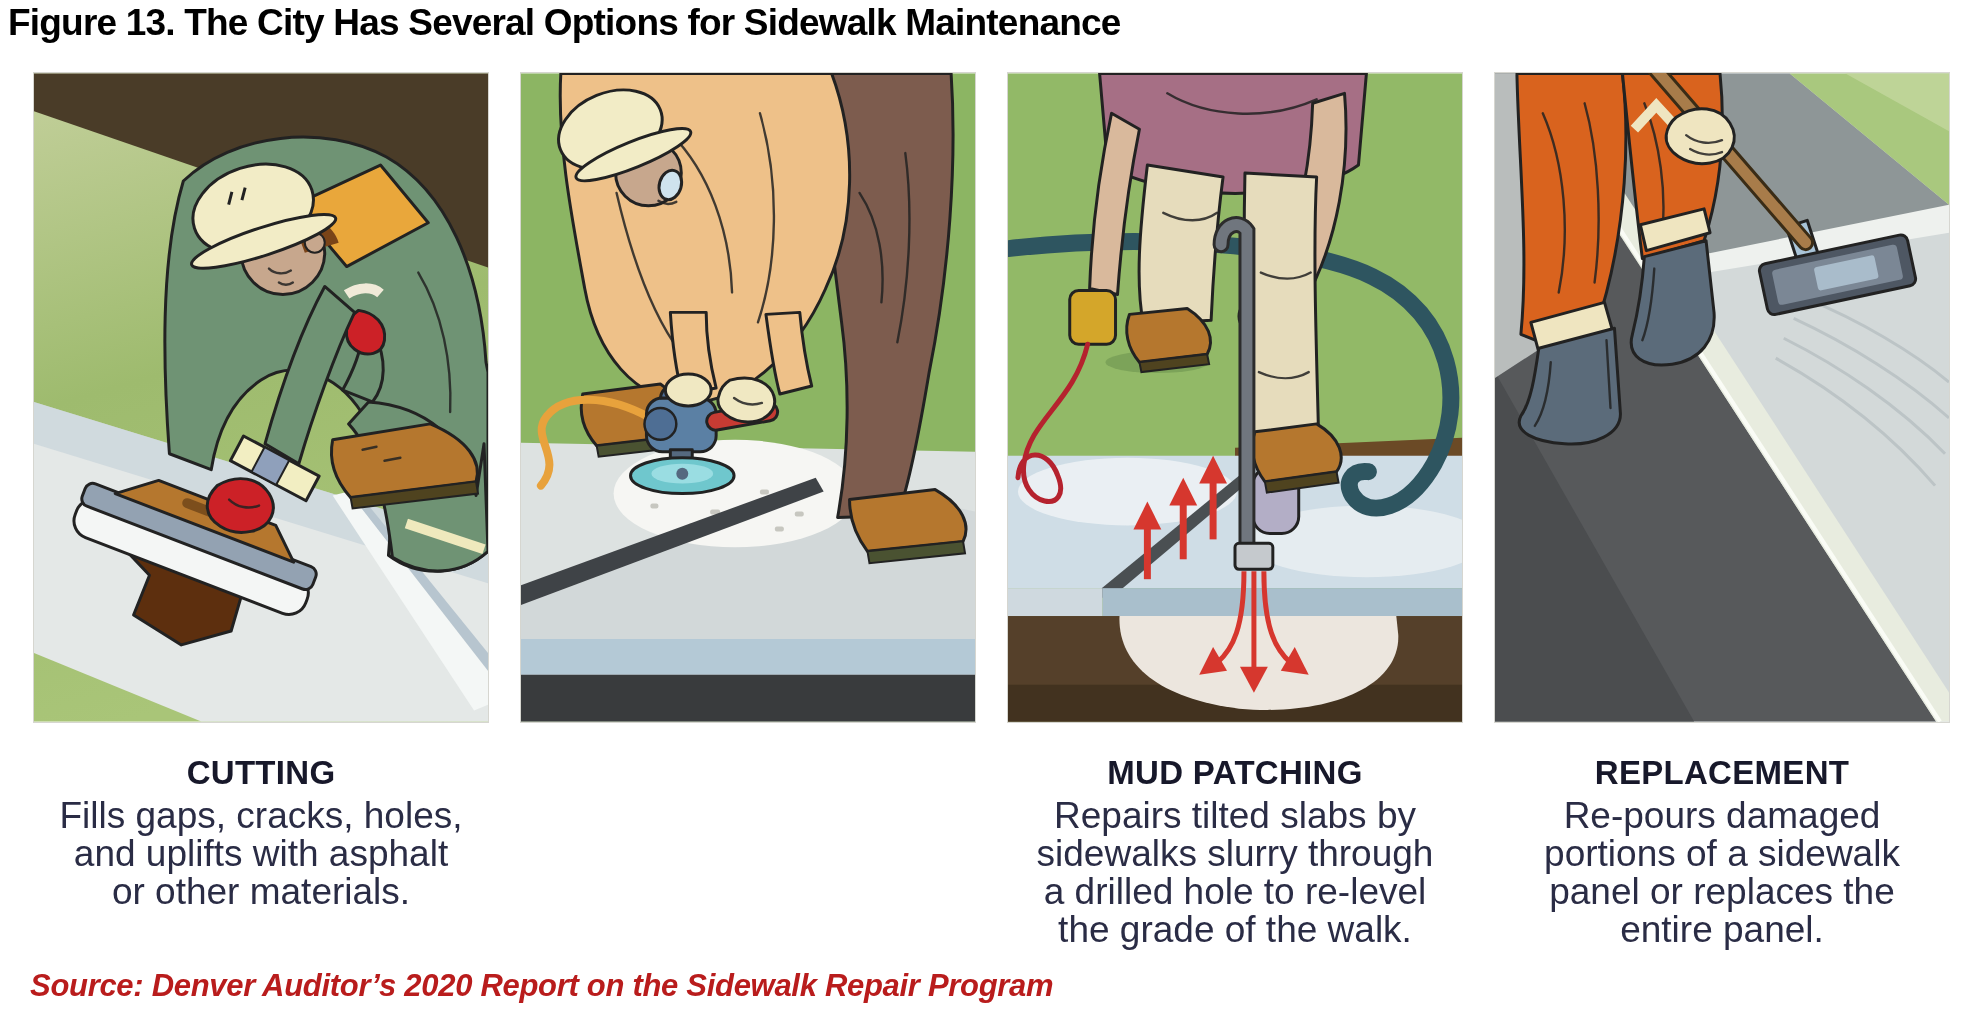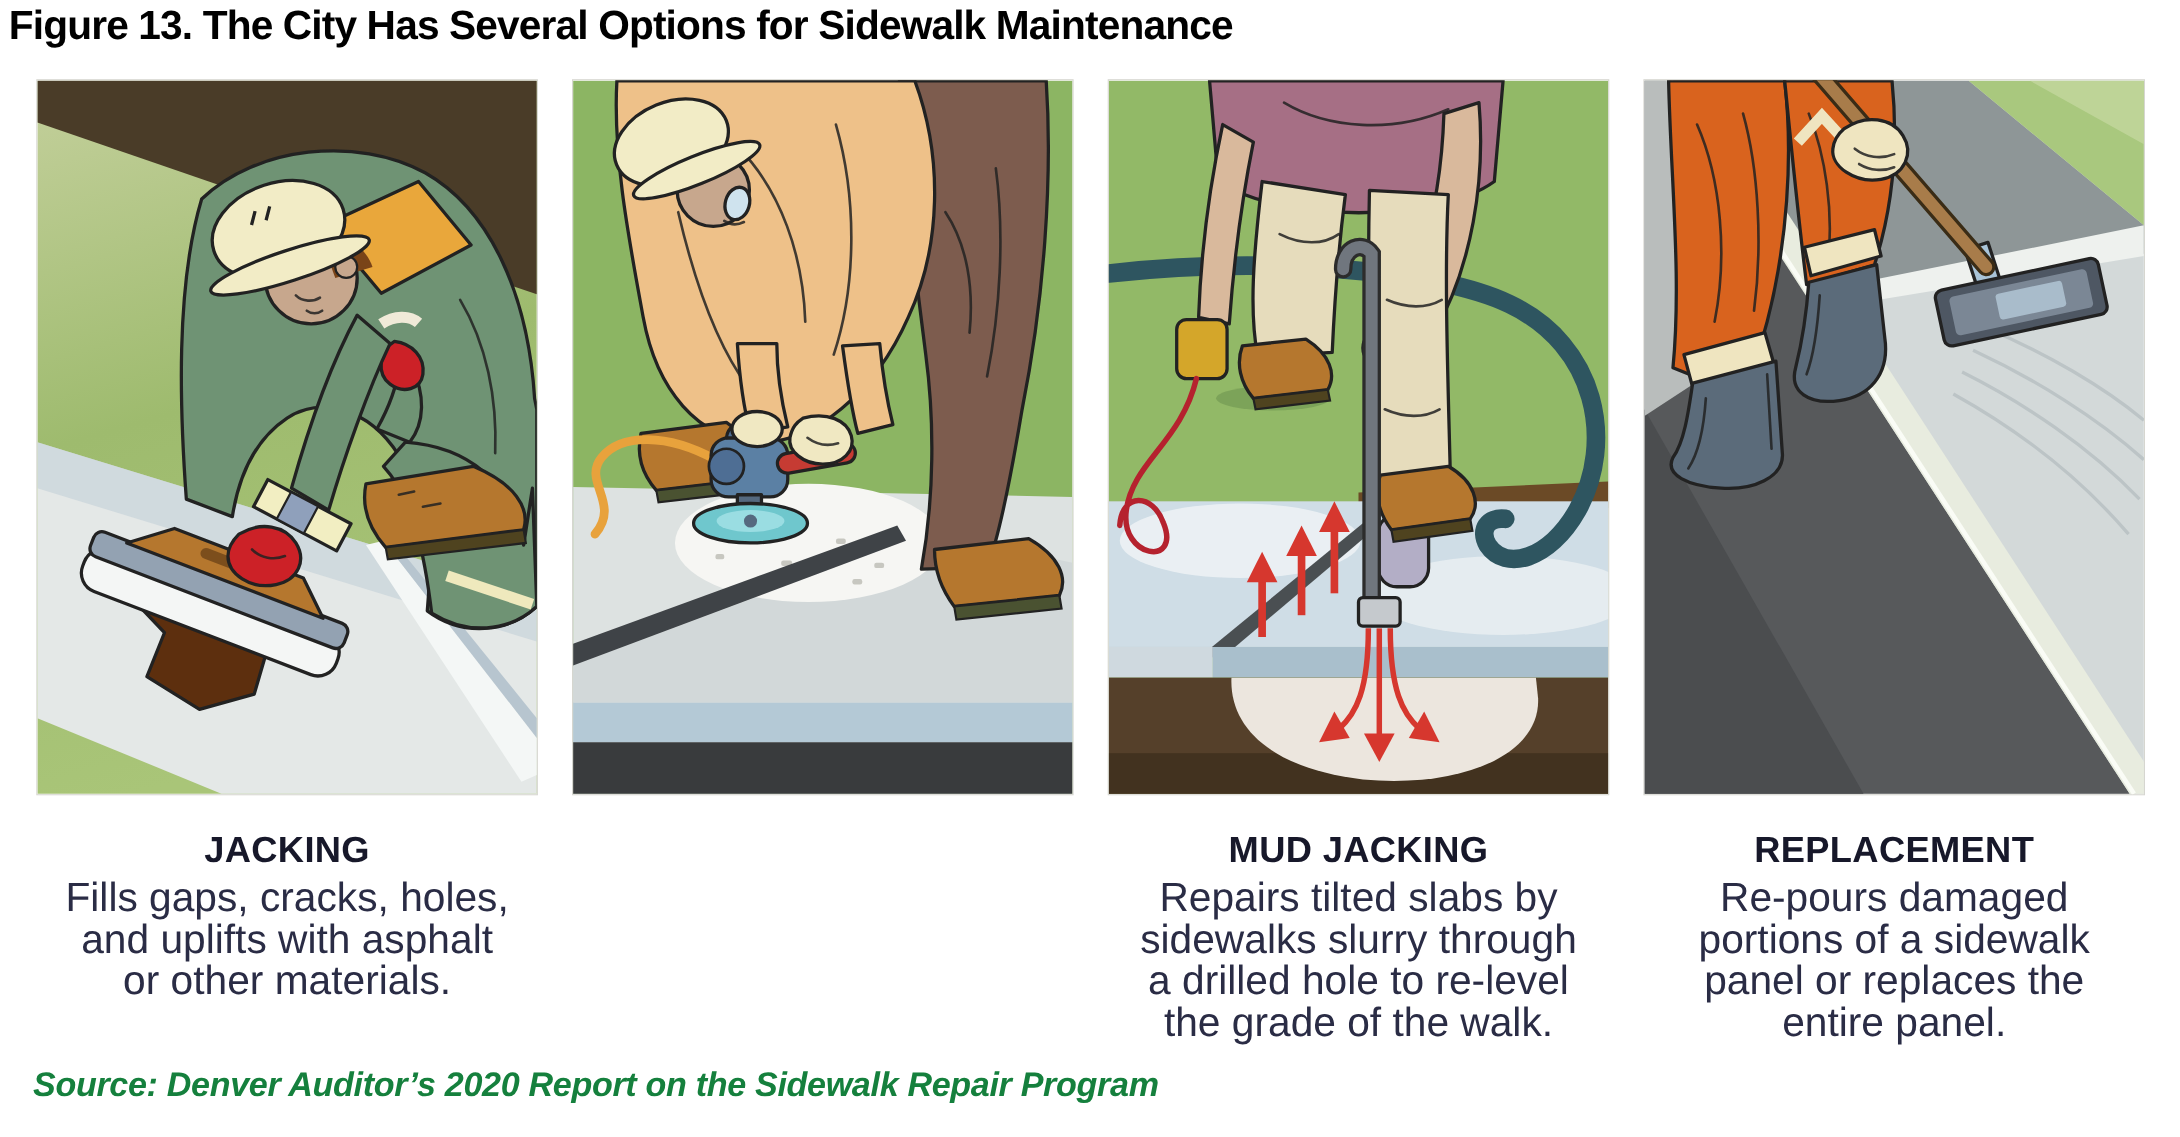--- a/index.html
+++ b/index.html
@@ -8,21 +8,21 @@
   .title{position:absolute;left:8px;top:2px;margin:0;font-size:37px;font-weight:bold;
          color:#000;letter-spacing:-0.8px;white-space:nowrap;}
   .panels{position:absolute;left:33px;top:72px;display:flex;gap:31px;}
   .panel{width:456px;margin:0;}
   .art{width:456px;height:651px;border:1px solid #d6d6d0;box-sizing:border-box;background:#fff;}
   .art svg{display:block;width:100%;height:100%;}
   figcaption{text-align:center;margin-top:31px;}
   .method-name{font-size:33px;font-weight:bold;color:#17182a;letter-spacing:0.3px;}
   .method-desc{font-size:37px;line-height:38px;color:#2a2c45;white-space:pre-line;margin-top:5px;}
   .source{position:absolute;left:30px;top:968px;margin:0;font-size:31px;font-style:italic;
-          font-weight:bold;color:#15803d;letter-spacing:-0.3px;white-space:nowrap;}
+          font-weight:bold;color:#b91c1c;letter-spacing:-0.3px;white-space:nowrap;}
   
   .o{stroke:#222;stroke-width:3;stroke-linejoin:round;}
   .crease{stroke:#222;stroke-width:2.4;fill:none;stroke-linecap:round;opacity:.85;}
 </style>
 </head>
 <body>
 
 <div class="page">
 
   <h1 class="title">Figure 13. The City Has Several Options for Sidewalk Maintenance</h1>
@@ -92,21 +92,21 @@
             <rect x="36" y="466" width="248" height="40" rx="18" fill="#f4f6f5" class="o"></rect>
             <rect x="36" y="452" width="248" height="24" rx="8" fill="#93a2b2" class="o"></rect>
             <polygon points="66,454 258,454 228,426 102,426" fill="#b5772e" class="o"></polygon>
             <rect x="132" y="432" width="64" height="10" rx="5" fill="#7c4e1c"></rect>
           </g>
           <path class="o" d="M184,414 c20,-12 42,-8 52,8 c10,16 2,34 -18,38 c-24,5 -44,-10 -44,-26 c0,-8 4,-14 10,-20 Z" fill="#cc2127"></path>
           <path class="crease" d="M196,428 c8,8 20,10 30,6"></path>
         </svg>
       </div>
       <figcaption>
-        <div class="method-name">JACKING</div>
+        <div class="method-name">CUTTING</div>
         <div class="method-desc">Fills gaps, cracks, holes,
 and uplifts with asphalt
 or other materials.</div>
       </figcaption>
     </figure>
 
     <figure class="panel">
       <div class="art" title="worker-grinding-raised-sidewalk-slab">
         <svg viewBox="0 0 456 651">
           <rect width="456" height="651" fill="#8cb563"></rect>
@@ -255,21 +255,21 @@
             <path d="M247,500 L247,600"></path>
               <polygon points="247,622 233,596 261,596" fill="#d6372e" stroke="none"></polygon>
             <path d="M237,500 C237,556 226,578 210,592"></path>
               <polygon points="192,604 220,600 206,576" fill="#d6372e" stroke="none"></polygon>
             <path d="M257,500 C257,556 268,578 284,592"></path>
               <polygon points="302,604 274,600 288,576" fill="#d6372e" stroke="none"></polygon>
           </g>
         </svg>
       </div>
       <figcaption>
-        <div class="method-name">MUD JACKING</div>
+        <div class="method-name">MUD PATCHING</div>
         <div class="method-desc">Repairs tilted slabs by
 sidewalks slurry through
 a drilled hole to re-level
 the grade of the walk.</div>
       </figcaption>
     </figure>
 
     <figure class="panel">
       <div class="art" title="worker-floating-new-concrete-panel">
         <svg viewBox="0 0 456 651">

